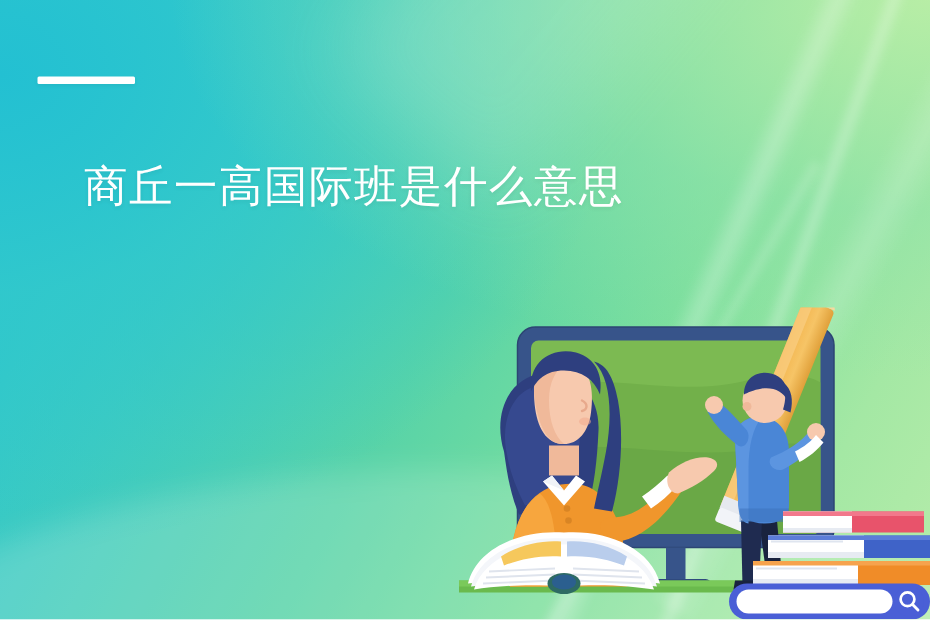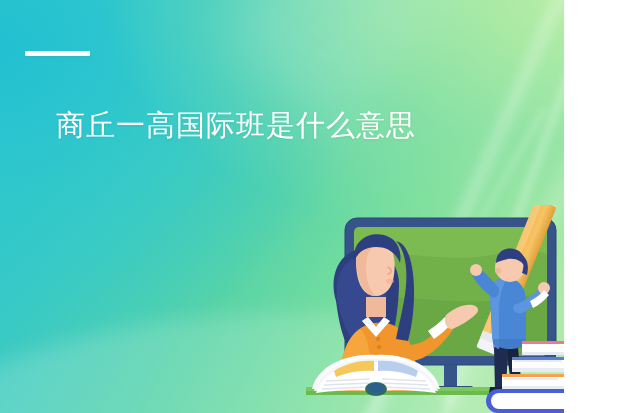--- a/index.html
+++ b/index.html
@@ -3,21 +3,21 @@
 <meta charset="utf-8">
 <style>
   * { margin:0; padding:0; box-sizing:border-box; }
   html, body {
     width:620px; height:413px;
     font-family:"Liberation Sans", sans-serif;
     overflow:hidden;
   }
   #stage {
     position:relative;
-    width:564px; height:413px;
+    width:620px; height:413px;
     overflow:hidden;
     background:
       radial-gradient(ellipse 120% 90% at 100% 0%, rgba(186,238,166,0.95) 0%, rgba(150,228,170,0.55) 38%, rgba(120,220,180,0.0) 68%),
       radial-gradient(ellipse 95% 110% at 0% 12%, rgba(35,192,210,1) 0%, rgba(48,200,205,0.75) 32%, rgba(70,208,190,0.0) 70%),
       linear-gradient(118deg, #23c3d3 0%, #3ecbc0 26%, #57d3a8 48%, #7cdf9c 68%, #a4e8a4 86%, #b6ecaa 100%);
   }
   
   .streak {
     position:absolute;
     background:linear-gradient(90deg, rgba(255,255,255,0) 0%, rgba(255,255,255,0.55) 50%, rgba(255,255,255,0) 100%);

